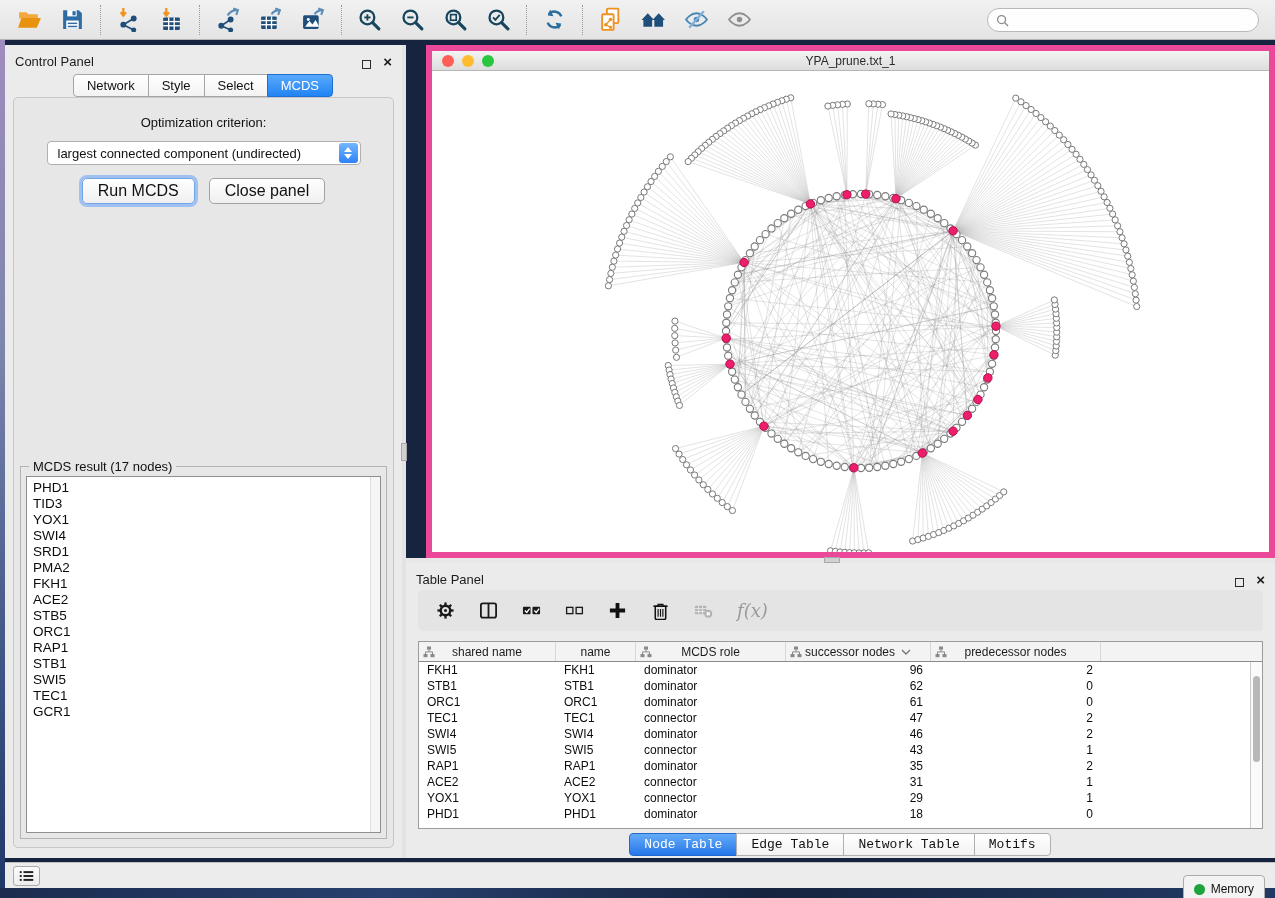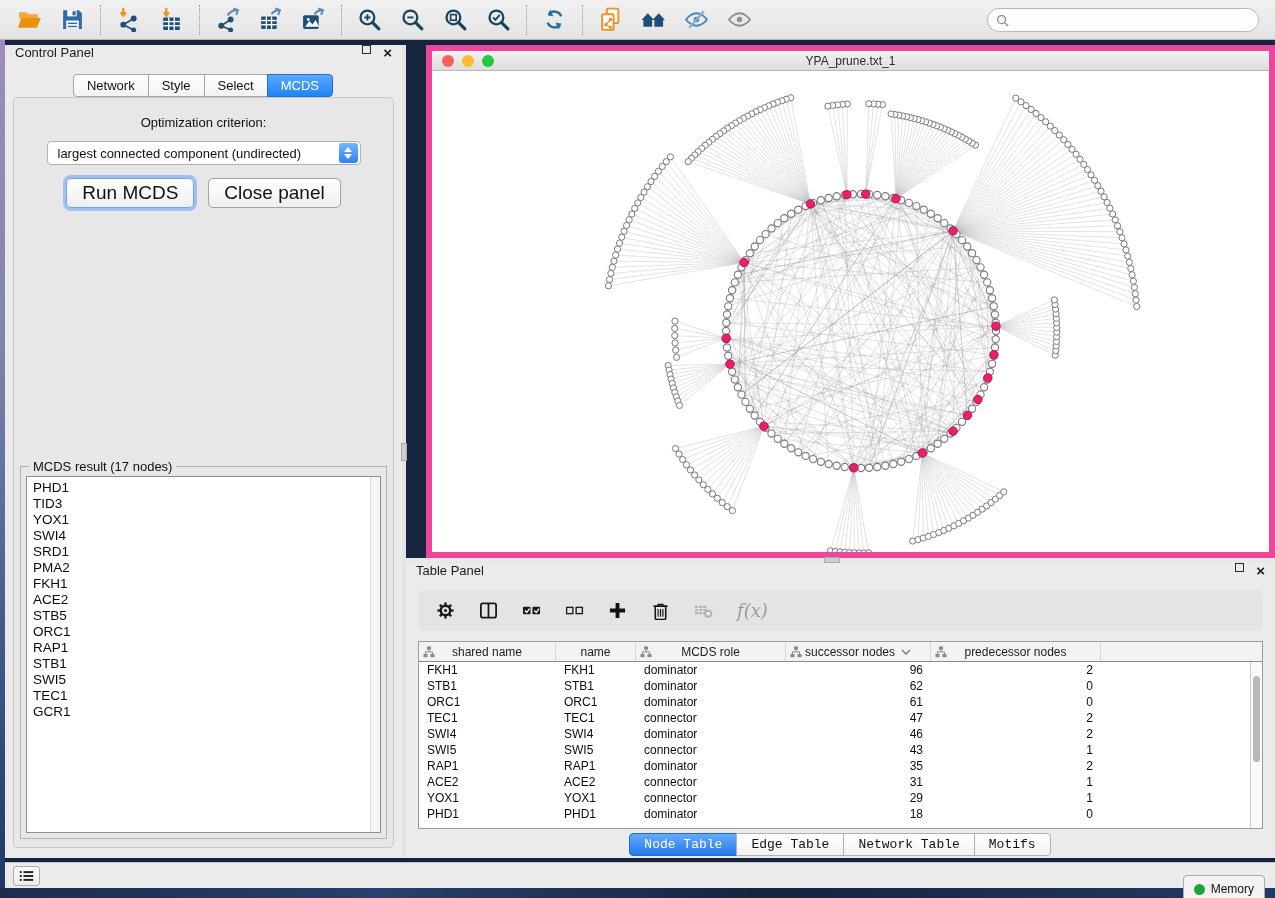--- a/index.html
+++ b/index.html
@@ -19,21 +19,21 @@
   .tbtn { width:34px; height:32px; display:flex; align-items:center; justify-content:center; cursor:default; margin-right:9px; }
   .tbtn svg { width:25px; height:25px; }
   .tsep { width:1px; height:30px; border-left:1px dotted #9a9a9a; margin:0 10px 0 2px; }
   .searchbox { position:absolute; right:16px; top:8px; width:272px; height:24px;
     border:1px solid #b9b9b9; border-radius:12px; background:#fefefe;
     display:flex; align-items:center; padding:0 8px; }
   .searchbox svg { width:13px; height:13px; margin-right:6px; }
   .searchbox input { border:none; outline:none; flex:1; font-size:12px; background:transparent; font-family:"Liberation Sans",sans-serif; }
 
   
-  .panel-head { height:24px; display:flex; align-items:flex-start; padding:0 10px; font-size:13px; color:#1c1c1c; }
+  .panel-head { height:24px; display:flex; align-items:flex-end; padding:0 10px; font-size:13px; color:#1c1c1c; }
   .panel-head .spacer { flex:1; }
   .float-ico { width:9px; height:9px; border:1.5px solid #2b2b2b; display:inline-block; margin-right:12px; }
   .close-ico { font-size:15px; font-weight:bold; color:#1c1c1c; line-height:1; }
 
   
   .control-panel { position:absolute; left:5px; top:45px; width:397px; height:813px; background:#ebebeb; }
   .ctab-row { position:absolute; top:29px; left:0; right:0; display:flex; justify-content:center; }
   .ctab { padding:3px 13px; font-size:13px; background:linear-gradient(#ffffff,#f3f3f3);
     border:1px solid #a6a6a6; margin-left:-1px; color:#111; }
   .ctab:first-child { border-radius:4px 0 0 4px; }
@@ -43,21 +43,21 @@
     background:#e7e7e7; border:1px solid #c7c7c7; border-radius:5px; }
   .opt-label { text-align:center; margin-top:17px; font-size:13px; color:#111; }
   .combo { width:314px; height:24px; margin:11px auto 0; background:#fff; border:1px solid #b0b0b0;
     border-radius:4px; display:flex; align-items:center; padding:0 2px 0 10px; font-size:13px; color:#111; }
   .combo .spin { margin-left:auto; width:19px; height:20px; border-radius:3px;
     background:linear-gradient(#73b6fc,#2e82f7); display:flex; flex-direction:column;
     align-items:center; justify-content:center; gap:2px; }
   .spin .up { width:0; height:0; border-left:4px solid transparent; border-right:4px solid transparent; border-bottom:5px solid #fff; }
   .spin .dn { width:0; height:0; border-left:4px solid transparent; border-right:4px solid transparent; border-top:5px solid #fff; }
   .btn-row { display:flex; justify-content:center; gap:14px; margin-top:13px; }
-  .pbtn { padding:3px 15px; font-size:19px; color:#111; background:linear-gradient(#ffffff,#efefef);
+  .pbtn { padding:3px 15px; font-size:16px; color:#111; background:linear-gradient(#ffffff,#efefef);
     border:1px solid #a3a3a3; border-radius:5px; }
   .pbtn.focused { box-shadow:0 0 0 3px rgba(100,160,250,.55); border-color:#71a5ea; }
 
   .result-group { position:absolute; left:6px; right:6px; top:368px; bottom:8px;
     border:1px solid #b3b3b3; }
   .result-title { position:absolute; top:-8px; left:8px; background:#e7e7e7; padding:0 4px;
     font-size:13px; color:#111; }
   .result-list { position:absolute; left:5px; right:5px; top:9px; bottom:5px; background:#fff;
     border:1px solid #8f8f8f; overflow:hidden; padding:3px 0 0 6px; }
   .mcds-item { font-size:13.5px; line-height:16px; color:#0c0c0c; }

